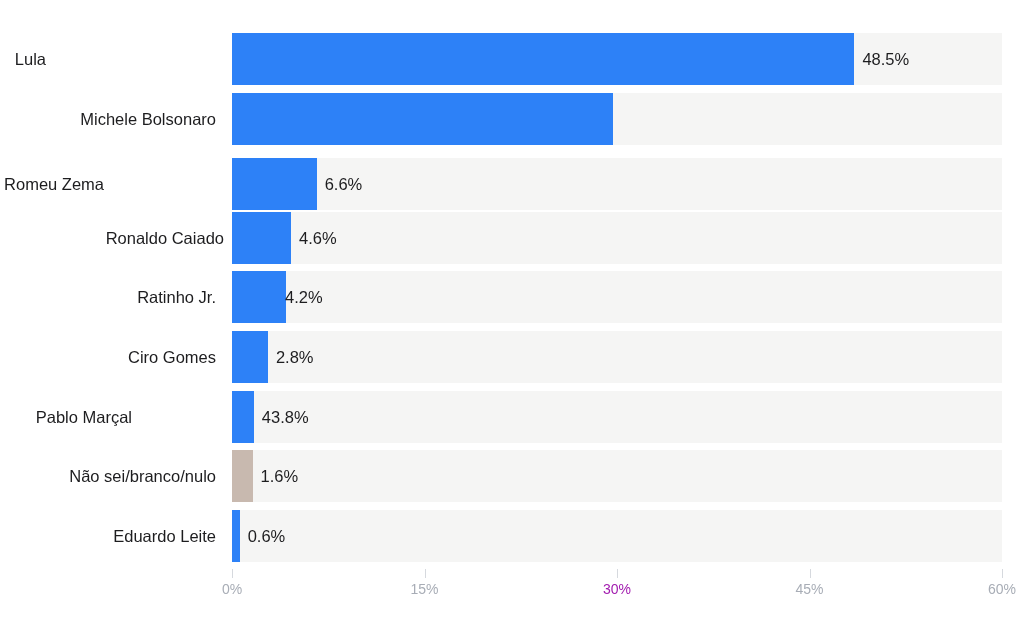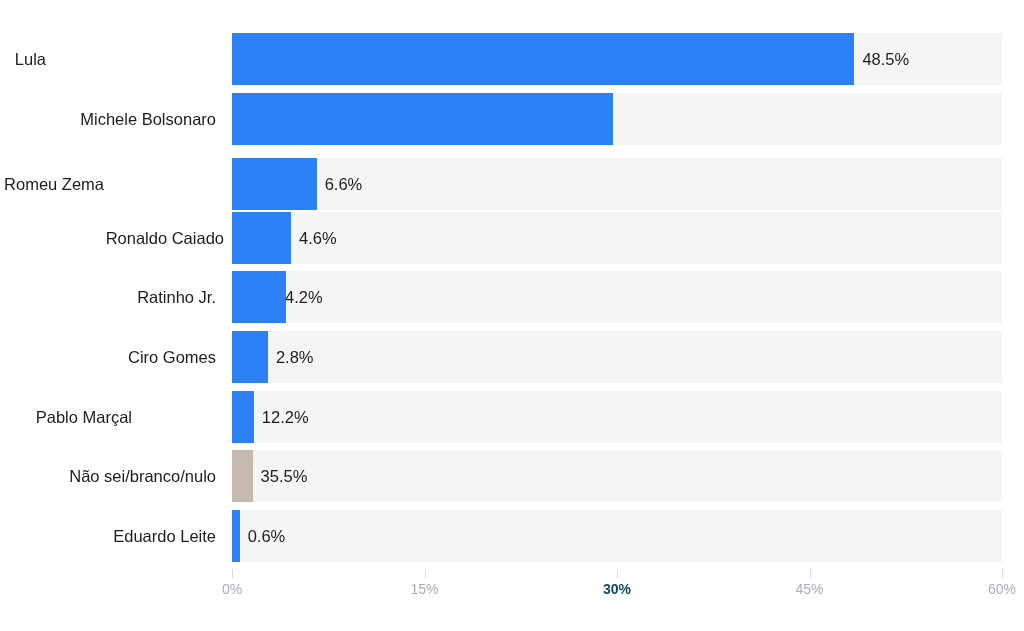--- a/index.html
+++ b/index.html
@@ -129,42 +129,42 @@
       <div class="row" style="top: 331px; left: 0px; width: 1024px;">
         <div class="row-track" style="background: rgb(245, 245, 244);"></div>
         <div class="row-label">Ciro Gomes</div>
         <div class="row-bar" style="width: 35.9333px; background: rgb(45, 129, 247);"></div>
         <div class="row-value" style="left: 267.933px;">2.8%</div>
       </div>
       <div class="row" style="top: 390.6px; left: 0px; width: 940px;">
         <div class="row-track" style="background: rgb(245, 245, 244);"></div>
         <div class="row-label">Pablo Marçal</div>
         <div class="row-bar" style="width: 21.8167px; background: rgb(45, 129, 247);"></div>
-        <div class="row-value" style="left: 253.817px;">12.2%</div>
+        <div class="row-value" style="left: 253.817px;">43.8%</div>
       </div>
       <div class="row" style="top: 450.2px; left: 0px; width: 1024px;">
         <div class="row-track" style="background: rgb(245, 245, 244);"></div>
         <div class="row-label">Não sei/branco/nulo</div>
         <div class="row-bar" style="width: 20.5333px; background: rgb(200, 185, 175);"></div>
-        <div class="row-value" style="left: 252.533px;">35.5%</div>
+        <div class="row-value" style="left: 252.533px;">1.6%</div>
       </div>
       <div class="row" style="top: 509.8px; left: 0px; width: 1024px;">
         <div class="row-track" style="background: rgb(245, 245, 244);"></div>
         <div class="row-label">Eduardo Leite</div>
         <div class="row-bar" style="width: 7.7px; background: rgb(45, 129, 247);"></div>
         <div class="row-value" style="left: 239.7px;">0.6%</div>
       </div>
     </div>
 
   <div class="xaxis">
       <div class="tick" style="left: 232px; background: rgb(214, 217, 222);"></div>
       <div class="tick-label" style="left: 232px; color: rgb(168, 173, 182);">0%</div>
       <div class="tick" style="left: 424.5px; background: rgb(214, 217, 222);"></div>
       <div class="tick-label" style="left: 424.5px; color: rgb(168, 173, 182);">15%</div>
       <div class="tick" style="left: 617px; background: rgb(214, 217, 222);"></div>
-      <div class="tick-label" style="left: 617px; color: #0c4a6e; font-weight: bold;">30%</div>
+      <div class="tick-label" style="left: 617px; color: #a21caf;">30%</div>
       <div class="tick" style="left: 809.5px; background: rgb(214, 217, 222);"></div>
       <div class="tick-label" style="left: 809.5px; color: rgb(168, 173, 182);">45%</div>
       <div class="tick" style="left: 1002px; background: rgb(214, 217, 222);"></div>
       <div class="tick-label" style="left: 1002px; color: rgb(168, 173, 182);">60%</div>
     </div>
 
 </div>
 
 </body></html>

